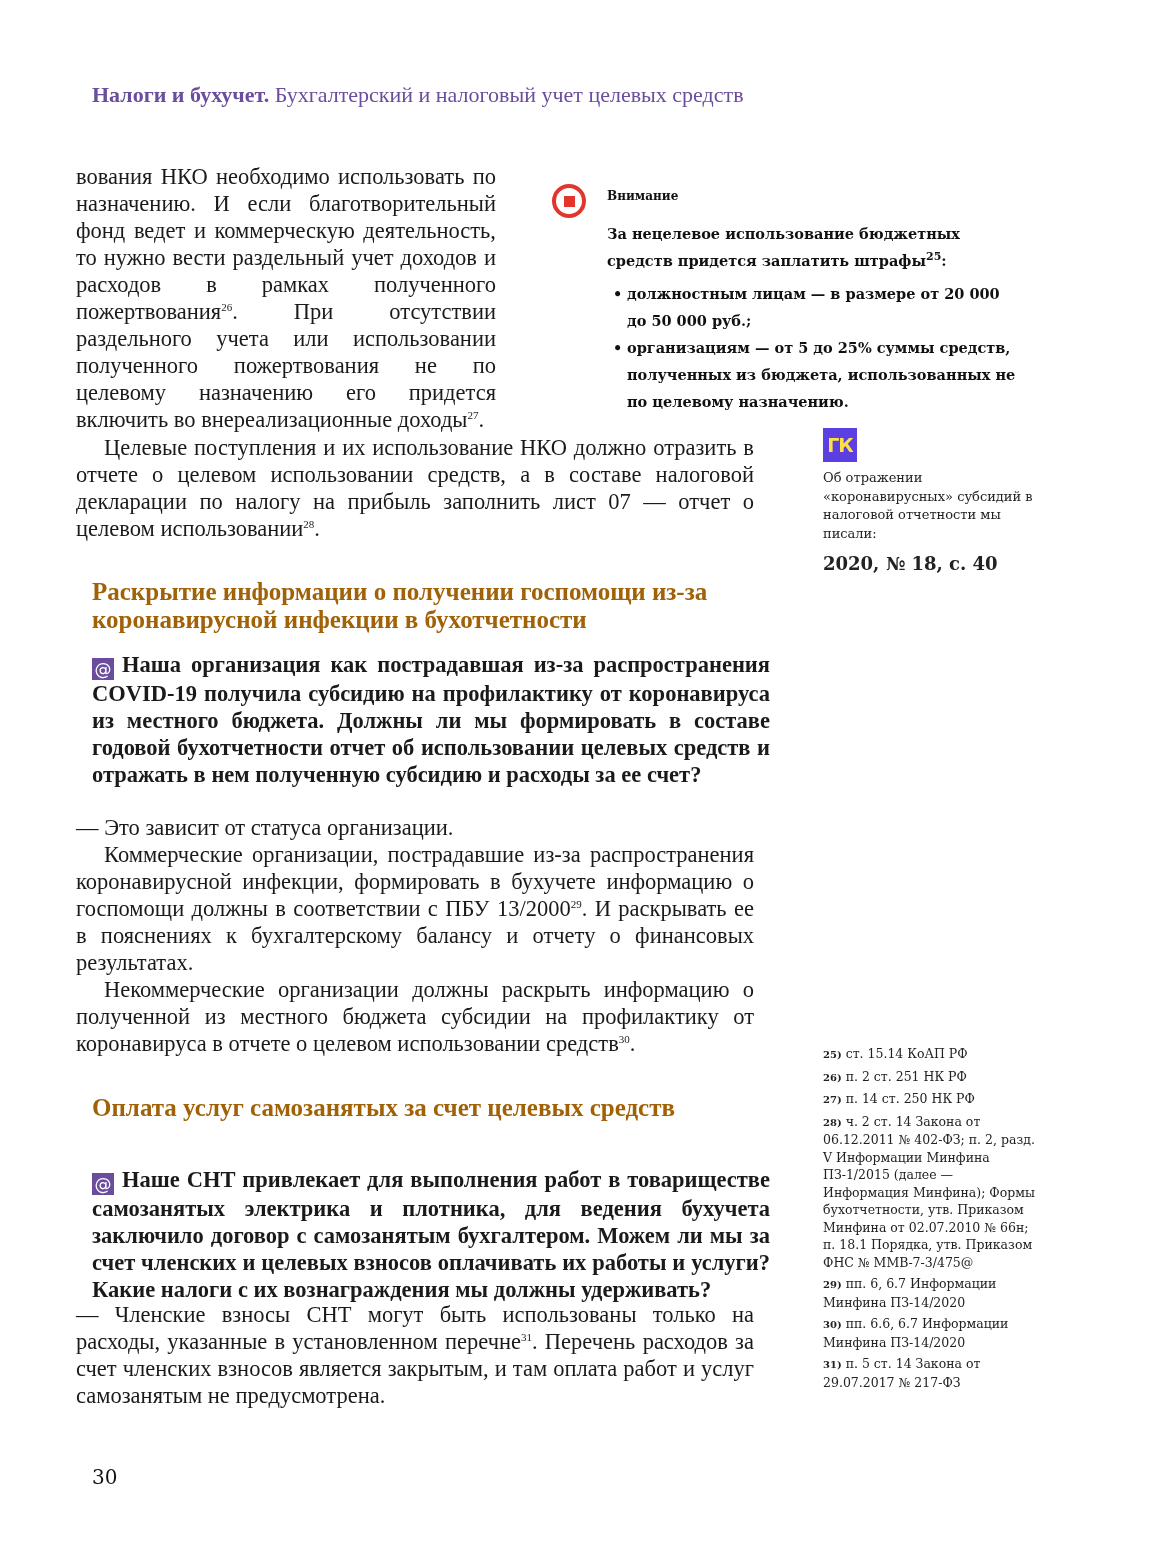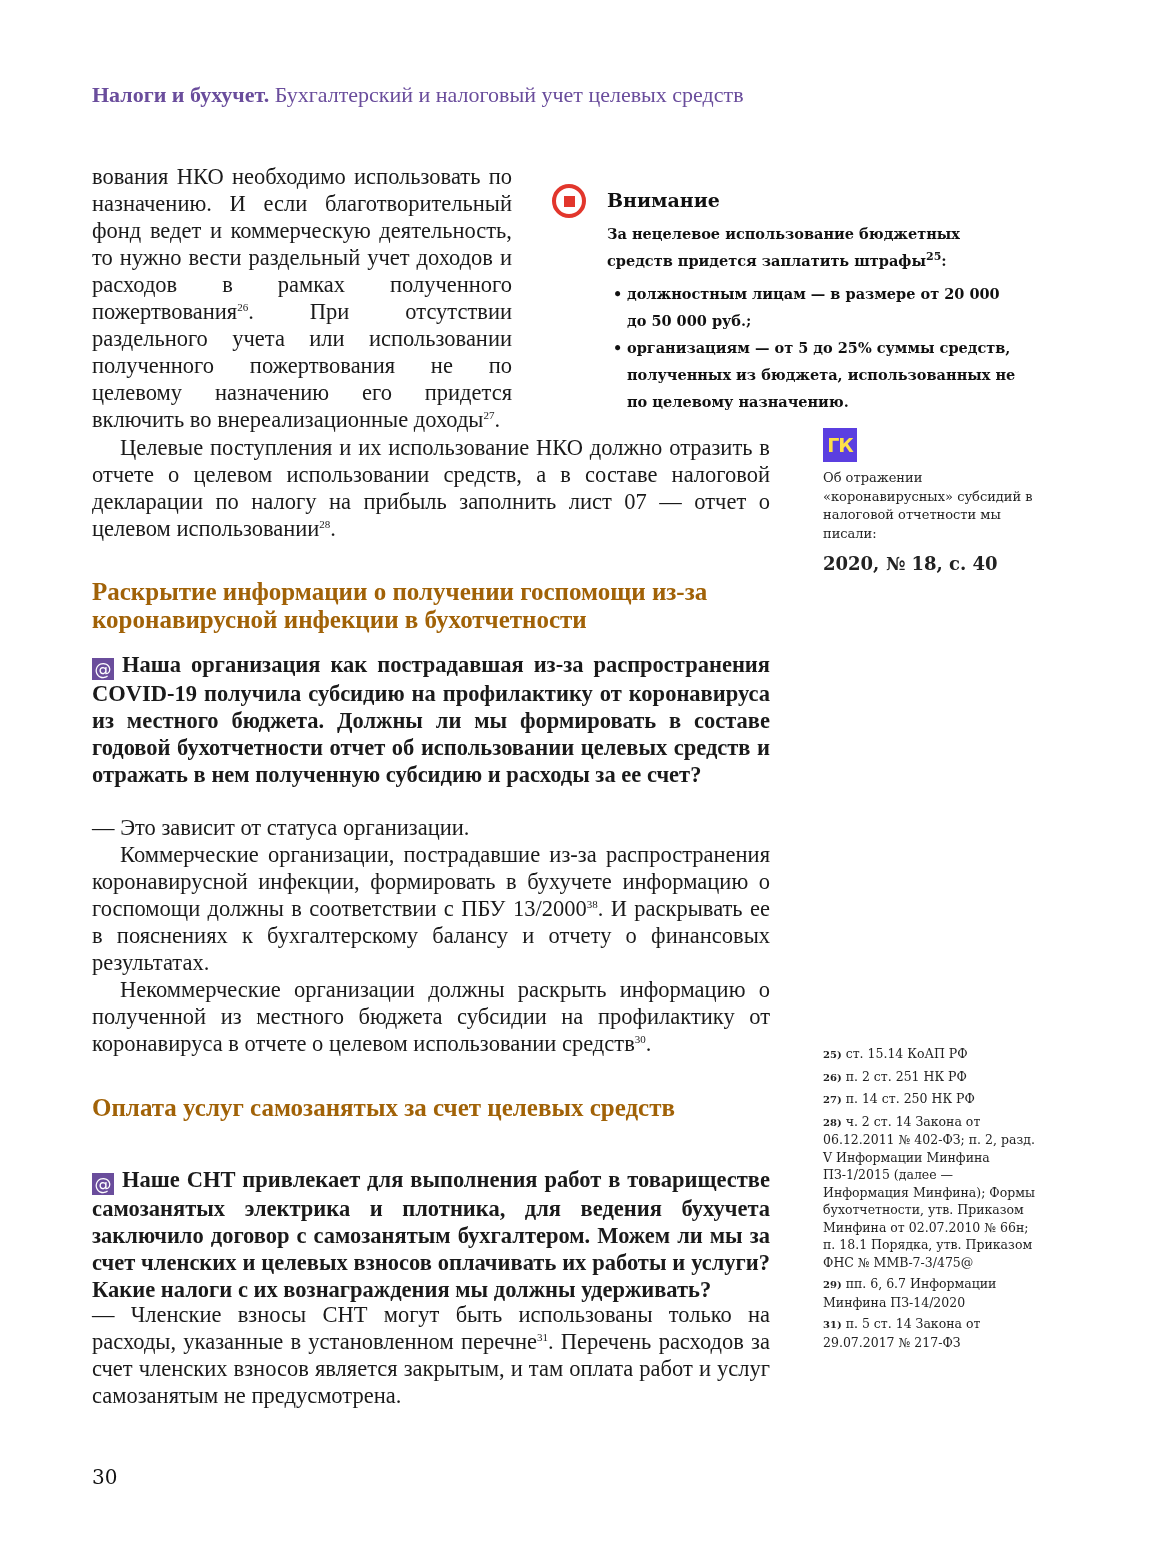--- a/index.html
+++ b/index.html
@@ -2,34 +2,34 @@
 <html><head>
 <meta charset="utf-8">
 <style>
   html, body { margin:0; padding:0; background:#ffffff; }
   body { width:1163px; height:1559px; position:relative; overflow:hidden; color:#1a1a1a; }
 
   .header { position:absolute; left:92px; top:82px; font-family:"Liberation Serif",serif; font-size:22px; color:#6a4d9c; white-space:nowrap; }
   .header b { font-weight:bold; }
 
   .body-text { font-family:"Liberation Serif",serif; font-size:22.5px; line-height:27px; color:#1a1a1a; }
-  .p { position:absolute; left:92px; width:678px; text-align:justify; }
+  .p { position:absolute; left:76px; width:678px; text-align:justify; }
   .p.narrow { width:420px; }
   .indent { text-indent:28px; }
   sup { font-size:11px; line-height:0; vertical-align:super; }
 
   .h2 { position:absolute; left:92px; width:690px; font-family:"Liberation Serif",serif; font-weight:bold; font-size:25px; line-height:28px; color:#a16207; }
 
   .q { position:absolute; left:92px; width:678px; font-family:"Liberation Serif",serif; font-weight:bold; font-size:22.5px; line-height:27px; text-align:justify; color:#1a1a1a; }
   .at-icon { display:inline-block; width:22px; height:22px; background:#6a4d9c; color:#fff; font-size:17px; line-height:22px; text-align:center; vertical-align:-3px; margin-right:8px; font-family:"DejaVu Sans",sans-serif; font-weight:normal; text-indent:0; }
 
   .attention { position:absolute; left:552px; top:184px; width:470px; }
   .stop-icon { position:absolute; left:0; top:0; width:34px; height:34px; border:4px solid #e2362c; border-radius:50%; box-sizing:border-box; }
   .stop-icon::after { content:""; position:absolute; left:8px; top:8px; width:11px; height:11px; background:#e2362c; }
-  .att-title { position:absolute; left:55px; top:5px; font-family:"DejaVu Serif",serif; font-weight:bold; font-size:19px; color:#111; }
+  .att-title { position:absolute; left:55px; top:5px; font-family:"DejaVu Serif",serif; font-weight:bold; font-size:12px; color:#111; }
   .att-body { position:absolute; left:55px; top:36px; width:420px; font-family:"DejaVu Serif",serif; font-weight:bold; font-size:14.5px; line-height:27px; color:#111; }
   .att-body ul { margin:6px; padding:0; list-style:none; }
   .att-body li { position:relative; padding-left:14px; }
   .att-body li::before { content:"•"; position:absolute; left:0; top:0; }
 
   .gk { position:absolute; left:823px; top:428px; width:34px; height:34px; background:#5b3fe0; color:#fde047; font-family:"DejaVu Sans",sans-serif; font-weight:bold; font-size:19px; line-height:34px; text-align:center; letter-spacing:-1px; }
   .gk-text { position:absolute; left:823px; top:469px; width:220px; font-family:"DejaVu Serif",serif; font-size:13px; line-height:18.5px; color:#222; }
   .gk-text b { font-size:18px; display:block; margin-top:12px; }
 
   .notes { position:absolute; left:823px; top:1045px; width:220px; font-family:"DejaVu Serif",serif; font-size:12.5px; line-height:17.5px; color:#222; }
@@ -67,32 +67,33 @@
   <span>Об отражении «коронавирусных» субсидий в налоговой отчетности мы писали:</span>
   <b>2020, № 18, с. 40</b>
 </div>
 
 <div class="h2" style="top:578px;">Раскрытие информации о получении госпомощи из-за коронавирусной инфекции в бухотчетности</div>
 
 <div class="q" style="top:651px;"><span class="at-icon">@</span><span>Наша организация как пострадавшая из-за распространения COVID-19 получила субсидию на профилактику от коронавируса из местного бюджета. Должны ли мы формировать в составе годовой бухотчетности отчет об использовании целевых средств и отражать в нем полученную субсидию и расходы за ее счет?</span></div>
 
 <div class="p body-text" style="top:814px;">—  Это зависит от статуса организации.</div>
 
-<div class="p body-text indent" style="top:841px;"><span>Коммерческие организации, пострадавшие из-за распространения коронавирусной инфекции, формировать в бухучете информацию о госпомощи должны в соответствии с ПБУ 13/2000</span><sup>38</sup><span>. И раскрывать ее в пояснениях к бухгалтерскому балансу и отчету о финансовых результатах.</span></div>
+<div class="p body-text indent" style="top:841px;"><span>Коммерческие организации, пострадавшие из-за распространения коронавирусной инфекции, формировать в бухучете информацию о госпомощи должны в соответствии с ПБУ 13/2000</span><sup>29</sup><span>. И раскрывать ее в пояснениях к бухгалтерскому балансу и отчету о финансовых результатах.</span></div>
 
 <div class="p body-text indent" style="top:976px;"><span>Некоммерческие организации должны раскрыть информацию о полученной из местного бюджета субсидии на профилактику от коронавируса в отчете о целевом использовании средств</span><sup>30</sup><span>.</span></div>
 
 <div class="h2" style="top:1094px; width:600px;">Оплата услуг самозанятых за счет целевых средств</div>
 
 <div class="q" style="top:1166px;"><span class="at-icon">@</span><span>Наше СНТ привлекает для выполнения работ в товариществе самозанятых электрика и плотника, для ведения бухучета заключило договор с самозанятым бухгалтером. Можем ли мы за счет членских и целевых взносов оплачивать их работы и услуги? Какие налоги с их вознаграждения мы должны удерживать?</span></div>
 
 <div class="p body-text" style="top:1301px;"><span>—  Членские взносы СНТ могут быть использованы только на расходы, указанные в установленном перечне</span><sup>31</sup><span>. Перечень расходов за счет членских взносов является закрытым, и там оплата работ и услуг самозанятым не предусмотрена.</span></div>
 
 <div class="notes">
   <div class="note"><b>25)</b> <span>ст. 15.14 КоАП РФ</span></div>
   <div class="note"><b>26)</b> <span>п. 2 ст. 251 НК РФ</span></div>
   <div class="note"><b>27)</b> <span>п. 14 ст. 250 НК РФ</span></div>
   <div class="note"><b>28)</b> <span>ч. 2 ст. 14 Закона от 06.12.2011 № 402-ФЗ; п. 2, разд. V Информации  Минфина ПЗ-1/2015 (далее — Информация Минфина); Формы бухотчетности, утв. Приказом Минфина от 02.07.2010 № 66н; п. 18.1 Порядка, утв. Приказом ФНС № ММВ-7-3/475@</span></div>
   <div class="note"><b>29)</b> <span>пп. 6, 6.7 Информации Минфина ПЗ-14/2020</span></div>
+  <div class="note"><b>30)</b> <span>пп. 6.6, 6.7 Информации Минфина ПЗ-14/2020</span></div>
   <div class="note"><b>31)</b> <span>п. 5 ст. 14 Закона от 29.07.2017 № 217-ФЗ</span></div>
 </div>
 
 <div class="page-num">30</div>
 
 </body></html>

